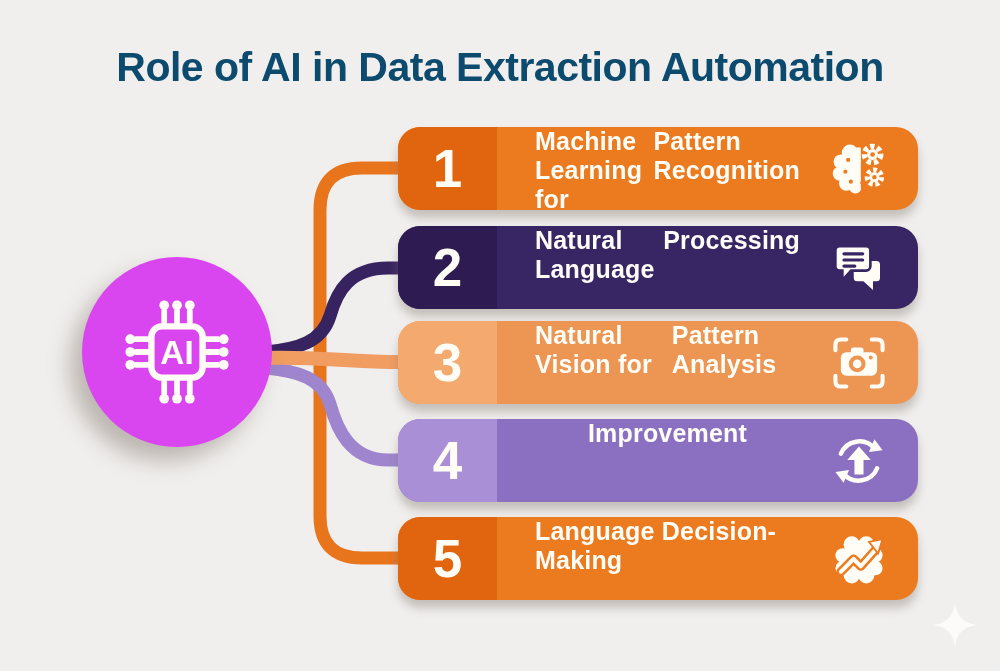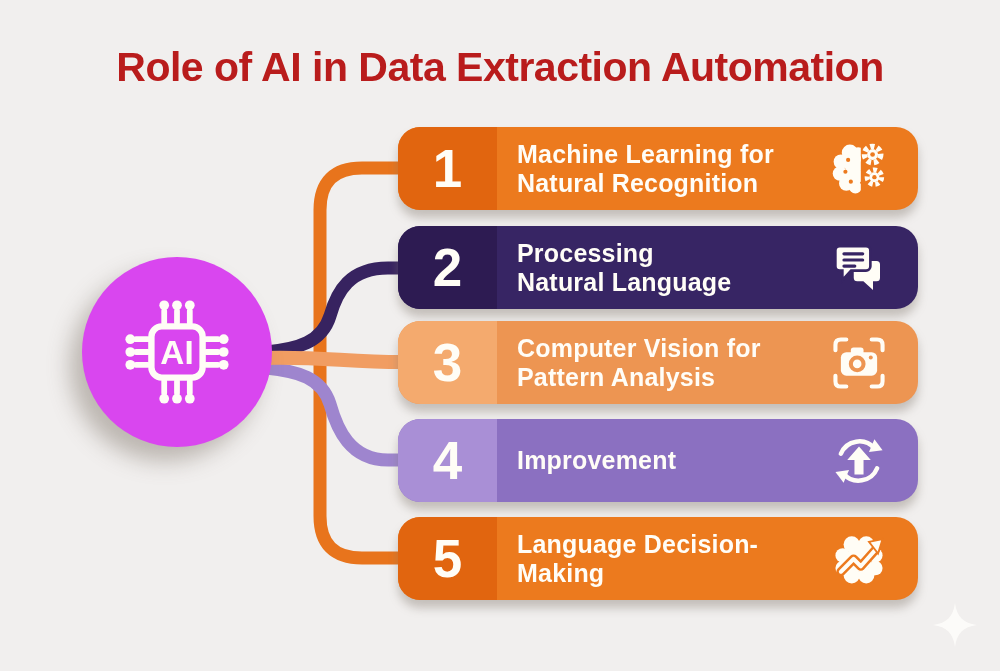--- a/index.html
+++ b/index.html
@@ -1,29 +1,29 @@
 <!DOCTYPE html>
 <html><head>
 <meta charset="utf-8">
 <style>
   html,body{margin:0;padding:0;}
   body{font-family:"Liberation Sans","DejaVu Sans",sans-serif;}
   .canvas{position:relative;width:1000px;height:671px;background:#f1efee;overflow:hidden;}
   .title{position:absolute;top:44px;left:0;right:0;text-align:center;
-         font-size:41px;font-weight:800;color:#b91c1c;letter-spacing:-0.5px;}
+         font-size:41px;font-weight:800;color:#0c4a6e;letter-spacing:-0.5px;}
   .connector-layer{position:absolute;left:0;top:0;width:1000px;height:671px;}
   .connector-layer path{fill:none;stroke-linecap:round;}
   .hub{position:absolute;left:82px;top:257px;width:190px;height:190px;border-radius:50%;
        box-shadow:-12px 14px 22px rgba(125,113,103,0.45);
        display:flex;align-items:center;justify-content:center;}
   .bar{position:absolute;left:398px;width:520px;height:83px;border-radius:22px;
        display:flex;align-items:stretch;box-shadow:0 8px 10px rgba(130,120,110,0.4);}
   .num-block{width:99px;border-radius:22px 0 0 22px;display:flex;align-items:center;justify-content:center;}
   .num{font-size:53px;font-weight:700;color:#fffdf6;line-height:1;}
-  .bar-text{flex:1;display:flex;flex-direction:column;justify-content:center;padding-left:20px;}
+  .bar-text{flex:1;display:flex;flex-direction:row;justify-content:center;padding-left:38px;}
   .bar-text span{font-size:25px;font-weight:700;line-height:29px;color:#fffdf7;letter-spacing:0.2px;}
   .icon-block{width:118px;display:flex;align-items:center;justify-content:center;}
   .sparkle{position:absolute;left:933px;top:603px;}
 </style>
 </head>
 <body>
 
 <div class="canvas" style="background: rgb(241, 239, 238);">
 
   <div class="title">Role of AI in Data Extraction Automation</div>
@@ -69,21 +69,21 @@
       </g>
     </svg>
   </div>
 
   <div class="bar" style="top: 127px; background: rgb(236, 122, 30);">
     <div class="num-block" style="background: rgb(225, 101, 15);">
       <span class="num">1</span>
     </div>
     <div class="bar-text">
       <span>Machine Learning for</span>
-      <span>Natural Recognition</span>
+      <span>Pattern Recognition</span>
     </div>
     <div class="icon-block">
       <svg width="58" height="58" viewBox="0 0 64 64">
         <clipPath id="clipBrain1">
             <rect x="0" y="2" width="34" height="60"></rect>
           </clipPath>
         <g fill="#fffdf6" clip-path="url(#clipBrain1)">
           <circle cx="22" cy="14" r="9"></circle>
             <circle cx="12" cy="24" r="8"></circle>
             <circle cx="11" cy="37" r="8"></circle>
@@ -104,42 +104,42 @@
         <circle cx="49" cy="41" r="2.4" fill="#ec7a1e"></circle>
       </svg>
     </div>
   </div>
 
   <div class="bar" style="top: 226px; background: rgb(55, 37, 100);">
     <div class="num-block" style="background: rgb(45, 27, 82);">
       <span class="num">2</span>
     </div>
     <div class="bar-text">
+      <span>Natural Language</span>
       <span>Processing</span>
-      <span>Natural Language</span>
     </div>
     <div class="icon-block">
       <svg width="56" height="56" viewBox="0 0 64 64">
         <path d="M30 24 h22 a4 4 0 0 1 4 4 v15 a4 4 0 0 1 -4 4 h-4 v10 l-11 -10 h-7 a4 4 0 0 1 -4 -4 v-15 a4 4 0 0 1 4 -4 z" fill="#fffdf6"></path>
         <path d="M10 7 h30 a5 5 0 0 1 5 5 v18 a5 5 0 0 1 -5 5 h-17 l-10 11 v-11 h-3 a5 5 0 0 1 -5 -5 v-18 a5 5 0 0 1 5 -5 z" fill="#fffdf6" stroke-width="3" stroke="#372564"></path>
         <g fill="#372564">
           <rect x="13" y="14" width="25" height="3.6" rx="1.8"></rect>
           <rect x="13" y="21" width="25" height="3.6" rx="1.8"></rect>
           <rect x="13" y="28" width="16" height="3.6" rx="1.8"></rect>
         </g>
       </svg>
     </div>
   </div>
 
   <div class="bar" style="top: 321px; background: rgb(237, 149, 82);">
     <div class="num-block" style="background: rgb(244, 170, 110);">
       <span class="num">3</span>
     </div>
     <div class="bar-text">
-      <span>Computer Vision for</span>
+      <span>Natural Vision for</span>
       <span>Pattern Analysis</span>
     </div>
     <div class="icon-block">
       <svg width="58" height="58" viewBox="0 0 64 64">
         <g fill="none" stroke="#fffdf6" stroke-width="4.5" stroke-linecap="round">
           <path d="M6 18 V12 Q6 6 12 6 H18"></path>
           <path d="M46 6 H52 Q58 6 58 12 V18"></path>
           <path d="M58 46 V52 Q58 58 52 58 H46"></path>
           <path d="M18 58 H12 Q6 58 6 52 V46"></path>
         </g>

